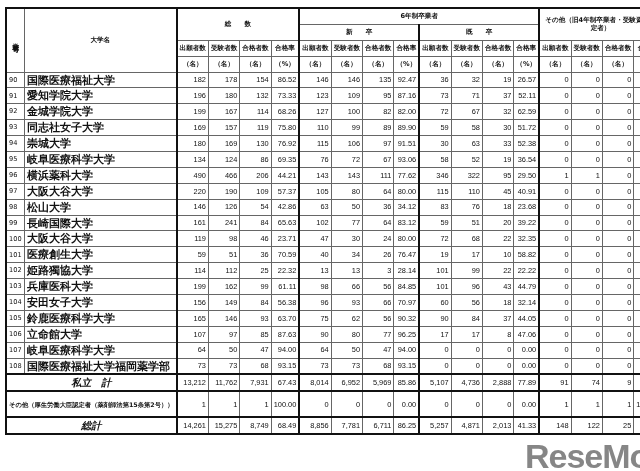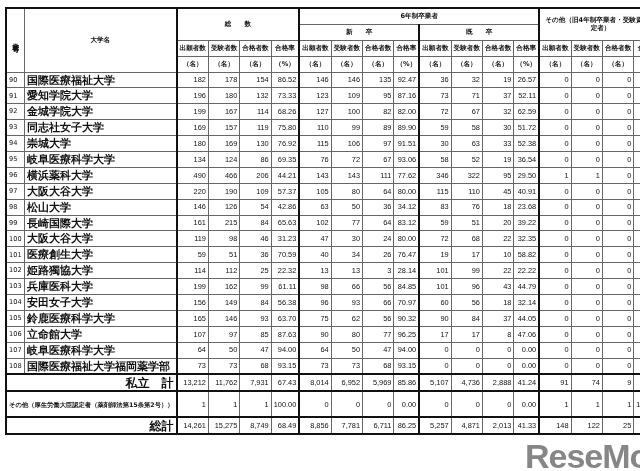--- a/index.html
+++ b/index.html
@@ -16,21 +16,21 @@
   table.results th { font-weight:bold; text-align:center; font-size:6.6px; }
   .outer-l { border-left:2px solid #111 !important; }
   .outer-r { border-right:2px solid #111 !important; }
   .outer-t { border-top:2px solid #111 !important; }
   .outer-b { border-bottom:2px solid #111 !important; }
   .thick-l { border-left:2px solid #111 !important; }
   .thick-t { border-top:2px solid #111 !important; }
   td.num { text-align:right; font-family:"Liberation Sans", sans-serif; font-size:7.4px; }
   td.no { text-align:left; font-size:6.6px; padding-left:2px; }
   td.name { text-align:left; font-weight:bold; font-size:11px;margin-top:32px; }
-  td.label { text-align:right; font-weight:bold; font-size:12px; }
+  td.label { text-align:center; font-weight:bold; font-size:10px;font-style:italic; }
   td.label-left { text-align:left; font-weight:bold; font-size:6.3px; white-space:normal; line-height:1.15; }
   th.vertical { writing-mode:vertical-rl; text-orientation:upright; letter-spacing:1px; font-size:7.5px; }
   .unit { font-weight:bold; }
   .watermark {
     position:absolute; left:525px; top:437px;
     font-family:"Liberation Sans", sans-serif; font-weight:bold; font-size:34px;
     color:rgba(100,100,100,0.78); letter-spacing:-1px;
   }
 </style>
 </head>
@@ -284,21 +284,21 @@
         <td class="num">23.68</td>
         <td class="num thick-l">0</td>
         <td class="num">0</td>
         <td class="num">0</td>
         <td class="num outer-r">0.00</td>
       </tr>
       <tr>
         <td class="no outer-l">99</td>
         <td class="name">長崎国際大学</td>
         <td class="num thick-l">161</td>
-        <td class="num">215</td>
+        <td class="num">241</td>
         <td class="num">84</td>
         <td class="num">65.63</td>
         <td class="num thick-l">102</td>
         <td class="num">77</td>
         <td class="num">64</td>
         <td class="num">83.12</td>
         <td class="num thick-l">59</td>
         <td class="num">51</td>
         <td class="num">20</td>
         <td class="num">39.22</td>
@@ -306,21 +306,21 @@
         <td class="num">0</td>
         <td class="num">0</td>
         <td class="num outer-r">0.00</td>
       </tr>
       <tr>
         <td class="no outer-l">100</td>
         <td class="name">大阪大谷大学</td>
         <td class="num thick-l">119</td>
         <td class="num">98</td>
         <td class="num">46</td>
-        <td class="num">31.23</td>
+        <td class="num">23.71</td>
         <td class="num thick-l">47</td>
         <td class="num">30</td>
         <td class="num">24</td>
         <td class="num">80.00</td>
         <td class="num thick-l">72</td>
         <td class="num">68</td>
         <td class="num">22</td>
         <td class="num">32.35</td>
         <td class="num thick-l">0</td>
         <td class="num">0</td>
@@ -495,21 +495,21 @@
       <td class="num thick-t">11,762</td>
       <td class="num thick-t">7,931</td>
       <td class="num thick-t">67.43</td>
       <td class="num thick-l thick-t">8,014</td>
       <td class="num thick-t">6,952</td>
       <td class="num thick-t">5,969</td>
       <td class="num thick-t">85.86</td>
       <td class="num thick-l thick-t">5,107</td>
       <td class="num thick-t">4,736</td>
       <td class="num thick-t">2,888</td>
-      <td class="num thick-t">41.24</td>
+      <td class="num thick-t">77.89</td>
       <td class="num thick-l thick-t">91</td>
       <td class="num thick-t">74</td>
       <td class="num thick-t">9</td>
       <td class="num thick-t outer-r">12.16</td>
     </tr>
     <tr>
       <td class="label-left outer-l thick-t" colspan="2" style="height:24px">その他（厚生労働大臣認定者（薬剤師法第15条第2号））</td>
       <td class="num thick-l thick-t">1</td>
       <td class="num thick-t">1</td>
       <td class="num thick-t">1</td>

